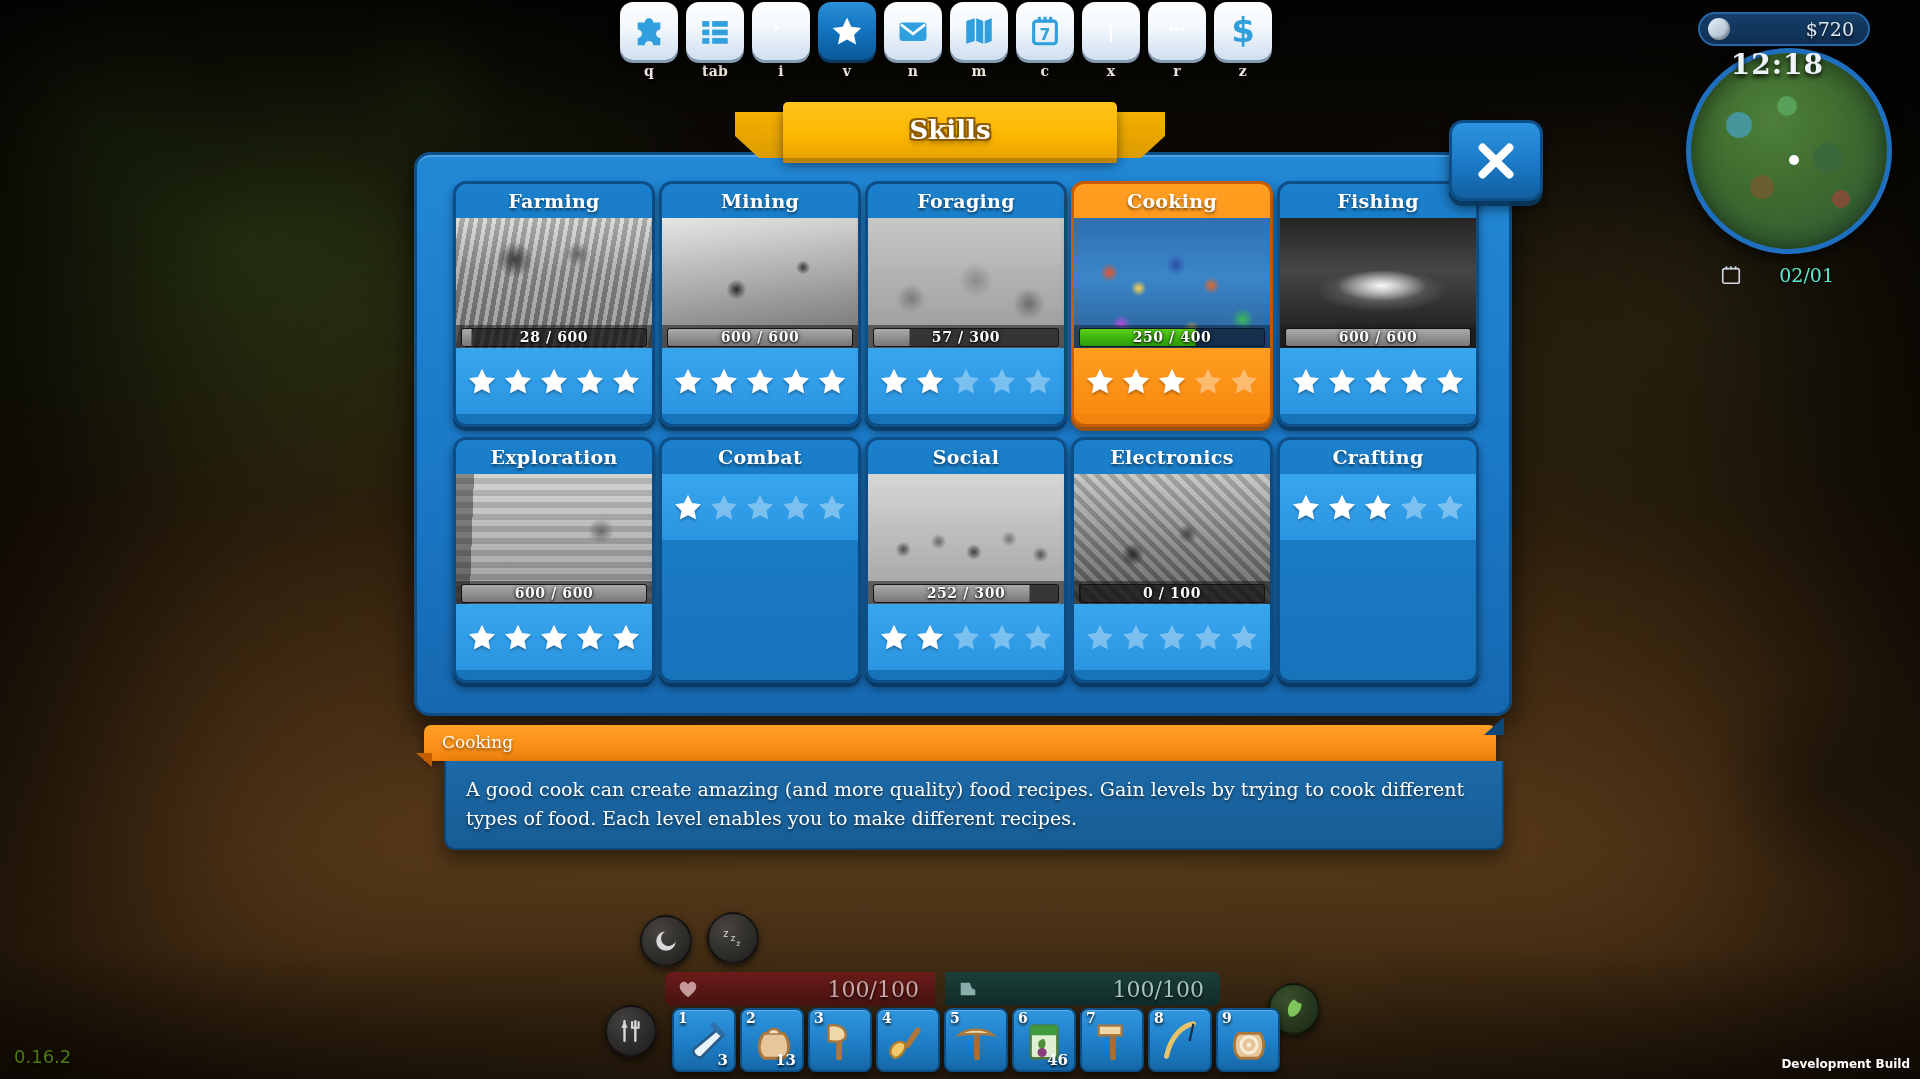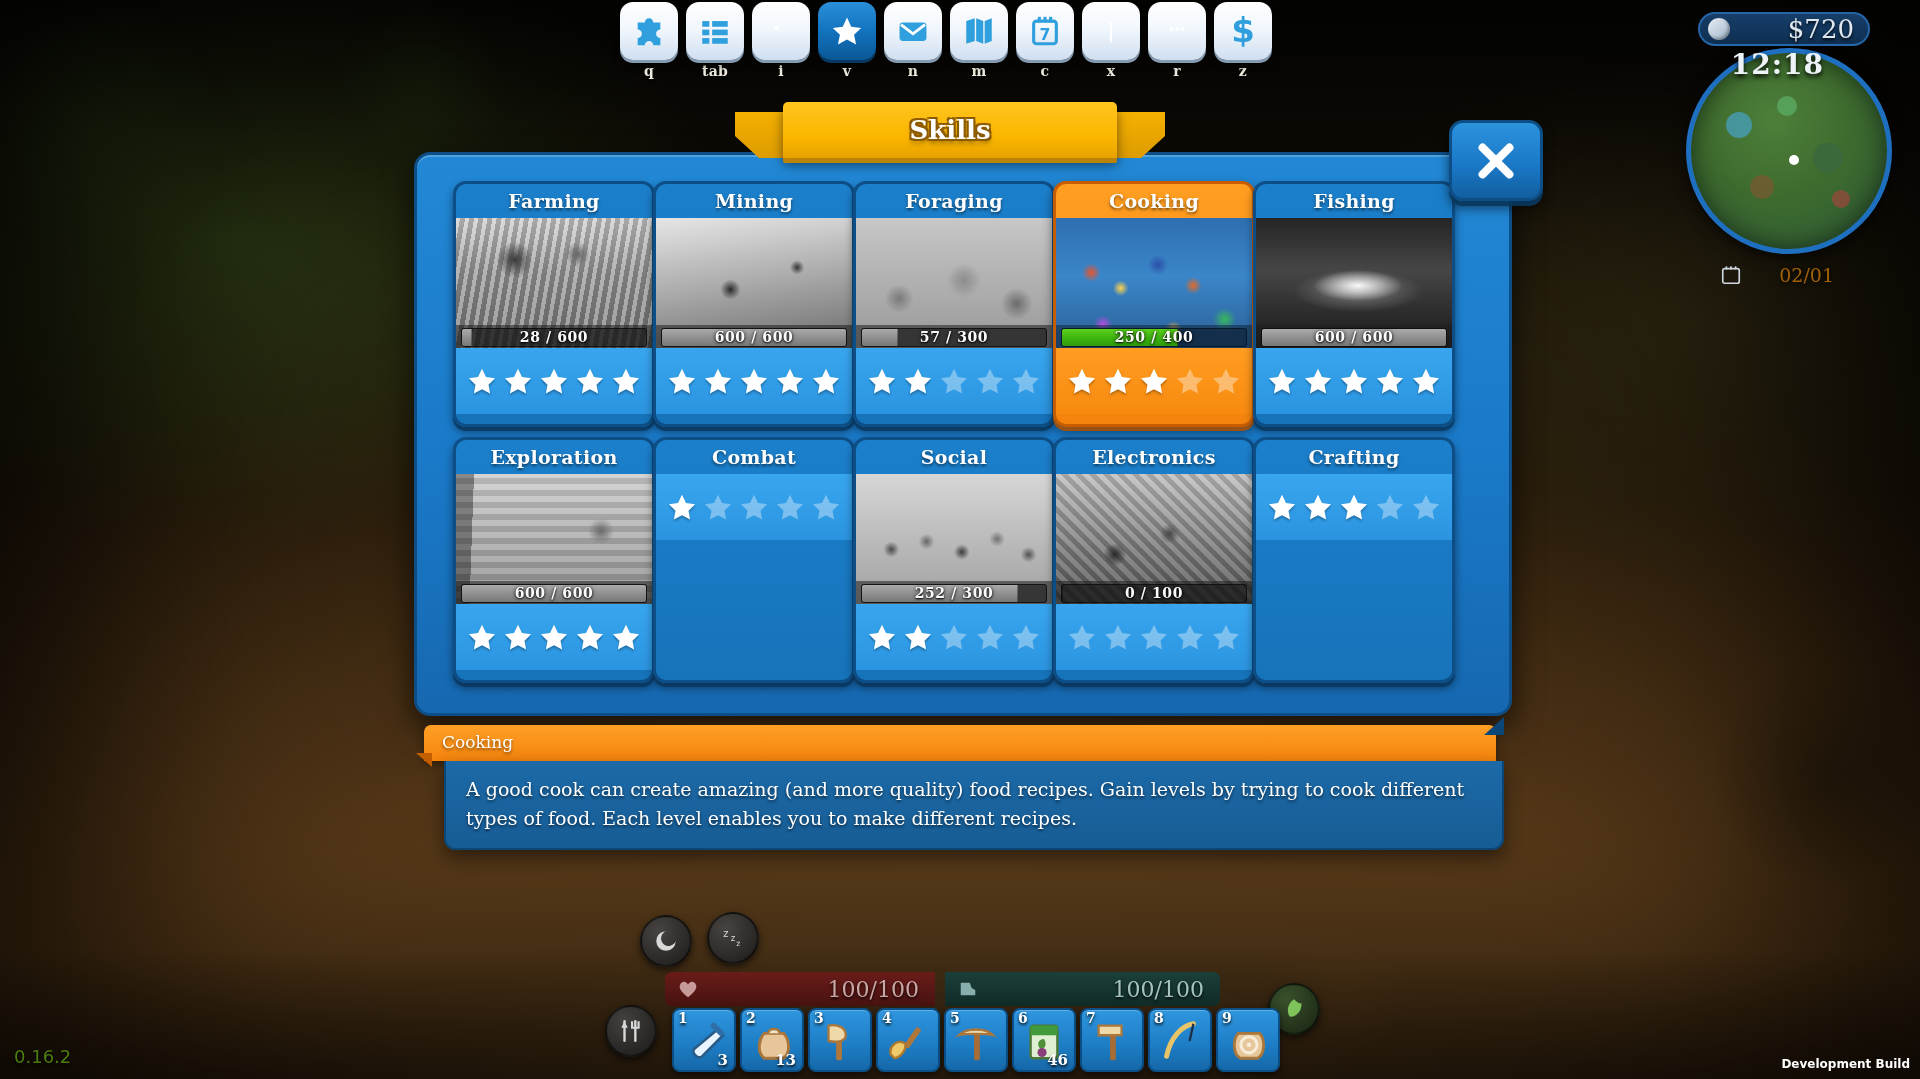--- a/index.html
+++ b/index.html
@@ -63,21 +63,21 @@
 
   #close-button{position:absolute;left:1449px;top:120px;width:88px;height:75px;z-index:26;
     background:linear-gradient(180deg,#2c93dd 0%,#1a79c8 55%,#125f9f 100%);
     border-radius:14px;border:3px solid #0d4e86;
     box-shadow:0 5px 0 rgba(9,56,95,.9),0 7px 12px rgba(0,0,0,.55);
     display:flex;align-items:center;justify-content:center;cursor:pointer;}
   #close-button svg{width:46px;height:46px;}
 
   
   #skill-grid{position:absolute;left:36px;top:26px;width:1024px;
-    display:grid;grid-template-columns:repeat(5,196px);gap:10px 4px;}
+    display:grid;grid-template-columns:repeat(5,196px);gap:10px 10px;}
   .skill-card{width:196px;height:240px;border-radius:13px;overflow:hidden;position:relative;
     background:linear-gradient(180deg,#1b7fcb 0%,#1773ba 100%);
     border:3px solid #0d4e86;
     box-shadow:0 4px 0 rgba(9,55,94,.8),0 5px 9px rgba(0,0,0,.45);
     cursor:pointer;}
   .skill-card.selected{background:linear-gradient(180deg,#ff9e21 0%,#f4830d 100%);
     border:3px solid #c85d00;
     box-shadow:0 4px 0 rgba(176,82,0,.85),0 5px 11px rgba(0,0,0,.5);}
   .sk-title{height:34px;display:flex;align-items:center;justify-content:center;
     font-size:19px;color:#fff;font-weight:bold;letter-spacing:.3px;
@@ -188,26 +188,26 @@
     border:5px solid #1e6fc0;box-shadow:0 4px 14px rgba(0,0,0,.7), inset 0 0 26px rgba(0,0,0,.55);
     overflow:hidden;z-index:15;}
   #minimap .mm-blob{position:absolute;border-radius:50%;}
   #money-pill{position:absolute;right:50px;top:12px;width:172px;height:34px;
     background:linear-gradient(180deg,rgba(24,68,114,.92),rgba(16,50,88,.92));
     border:2px solid rgba(40,110,180,.85);border-radius:17px;z-index:17;
     display:flex;align-items:center;justify-content:space-between;padding:0 14px 0 8px;box-sizing:border-box;}
   #money-coin{width:22px;height:22px;border-radius:50%;
     background:linear-gradient(140deg,#e8eef5,#9fb5c9);
     box-shadow:inset -2px -2px 3px rgba(0,0,0,.3);}
-  #money-amount{font-size:26px;color:#dfe7ef;text-shadow:0 2px 3px rgba(0,0,0,.8);}
+  #money-amount{font-size:19px;color:#dfe7ef;text-shadow:0 2px 3px rgba(0,0,0,.8);}
   #clock{position:absolute;right:96px;top:48px;font-size:28px;color:#eef3f8;z-index:17;
     text-shadow:0 3px 5px rgba(0,0,0,.9);font-weight:bold;letter-spacing:1px;}
   #date-row{position:absolute;right:86px;top:264px;display:flex;align-items:center;gap:9px;z-index:17;}
   #date-row svg{width:22px;height:22px;}
-  #date-text{font-size:19px;color:#a16207;text-shadow:0 2px 4px rgba(0,0,0,.9);margin-left:28px;}
+  #date-text{font-size:19px;color:#5eead4;text-shadow:0 2px 4px rgba(0,0,0,.9);margin-left:28px;}
 
   
   .side-btn{position:absolute;width:48px;height:48px;border-radius:50%;
     background:radial-gradient(circle at 35% 30%, rgba(70,70,70,.9), rgba(26,26,26,.92));
     border:2px solid rgba(0,0,0,.55);box-shadow:0 3px 7px rgba(0,0,0,.6);z-index:14;
     display:flex;align-items:center;justify-content:center;}
   #btn-sleep{left:640px;top:915px;}
   #btn-zzz{left:707px;top:912px;}
   #btn-tools{left:605px;top:1005px;}
   #btn-green{left:1268px;top:983px;

